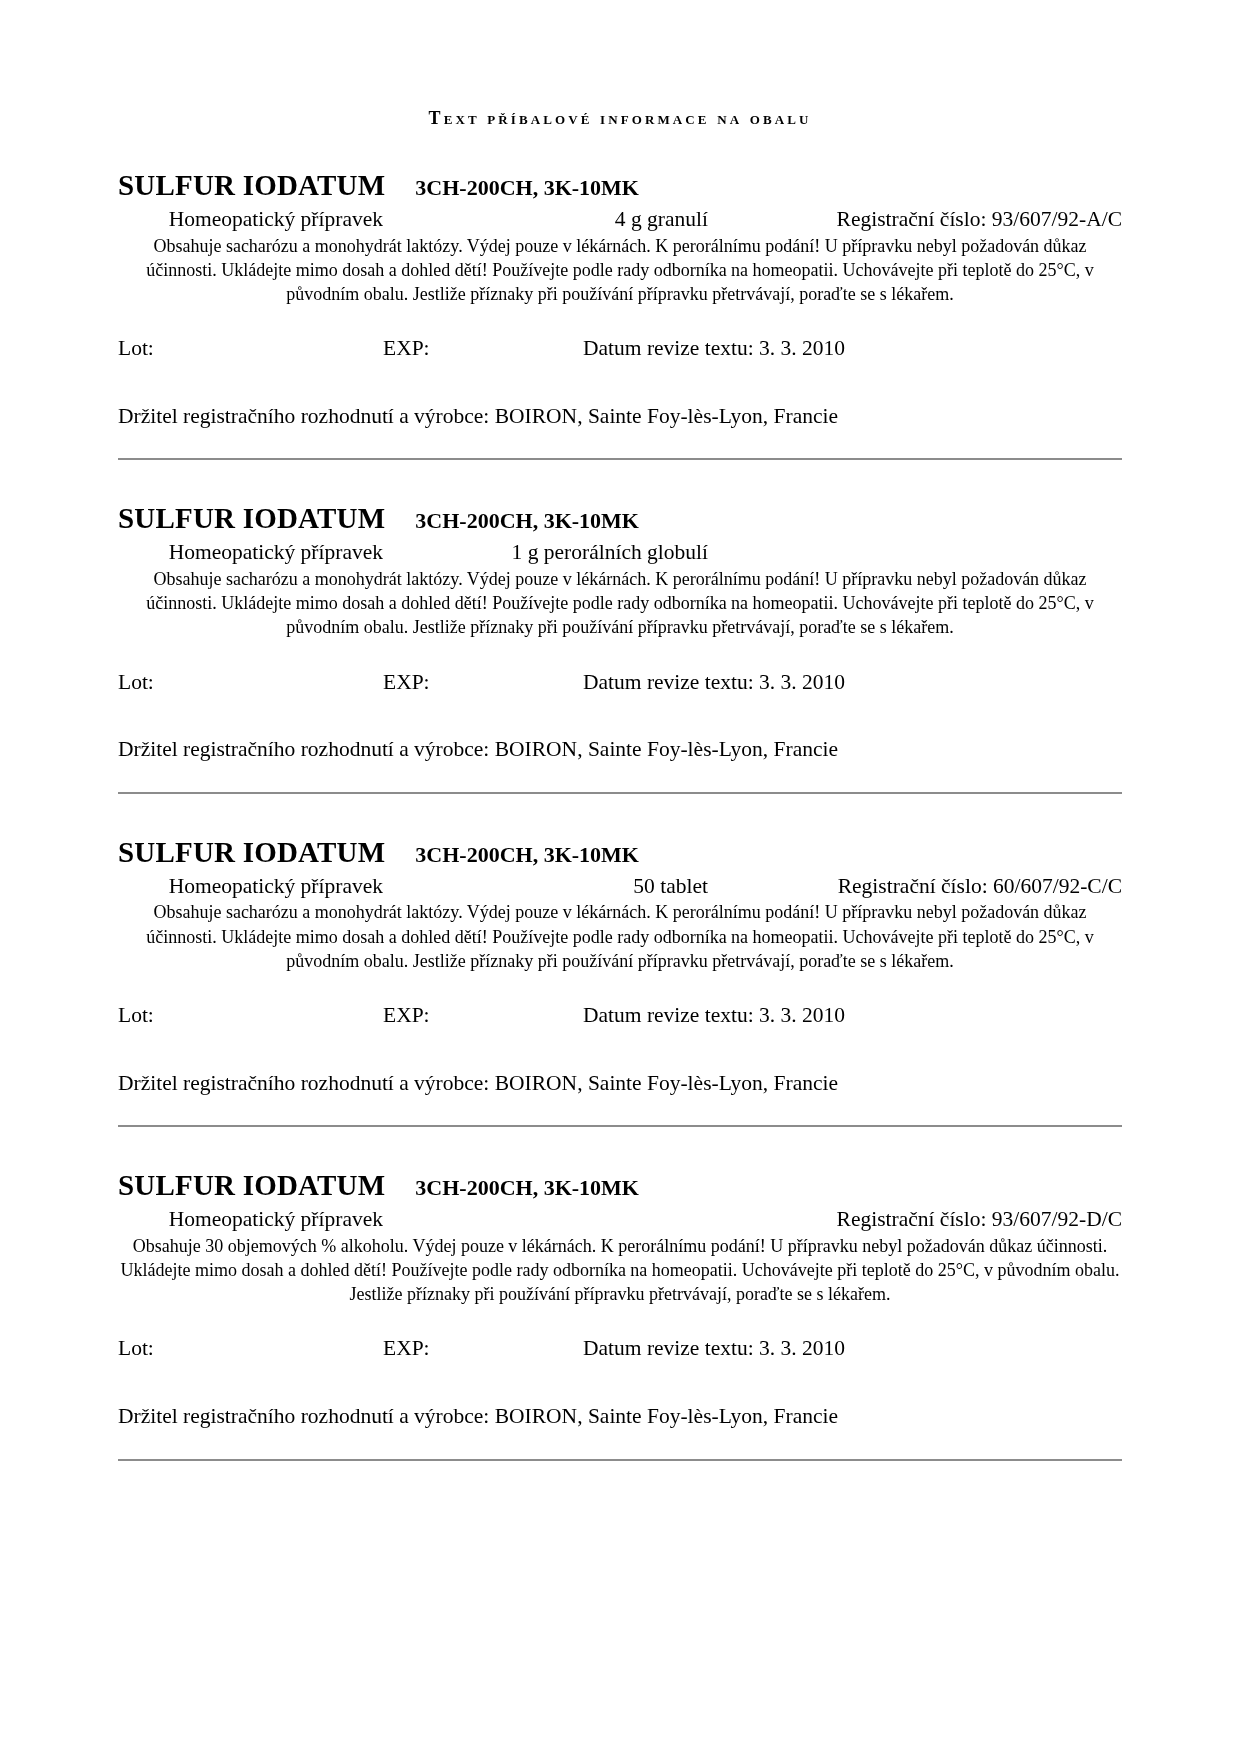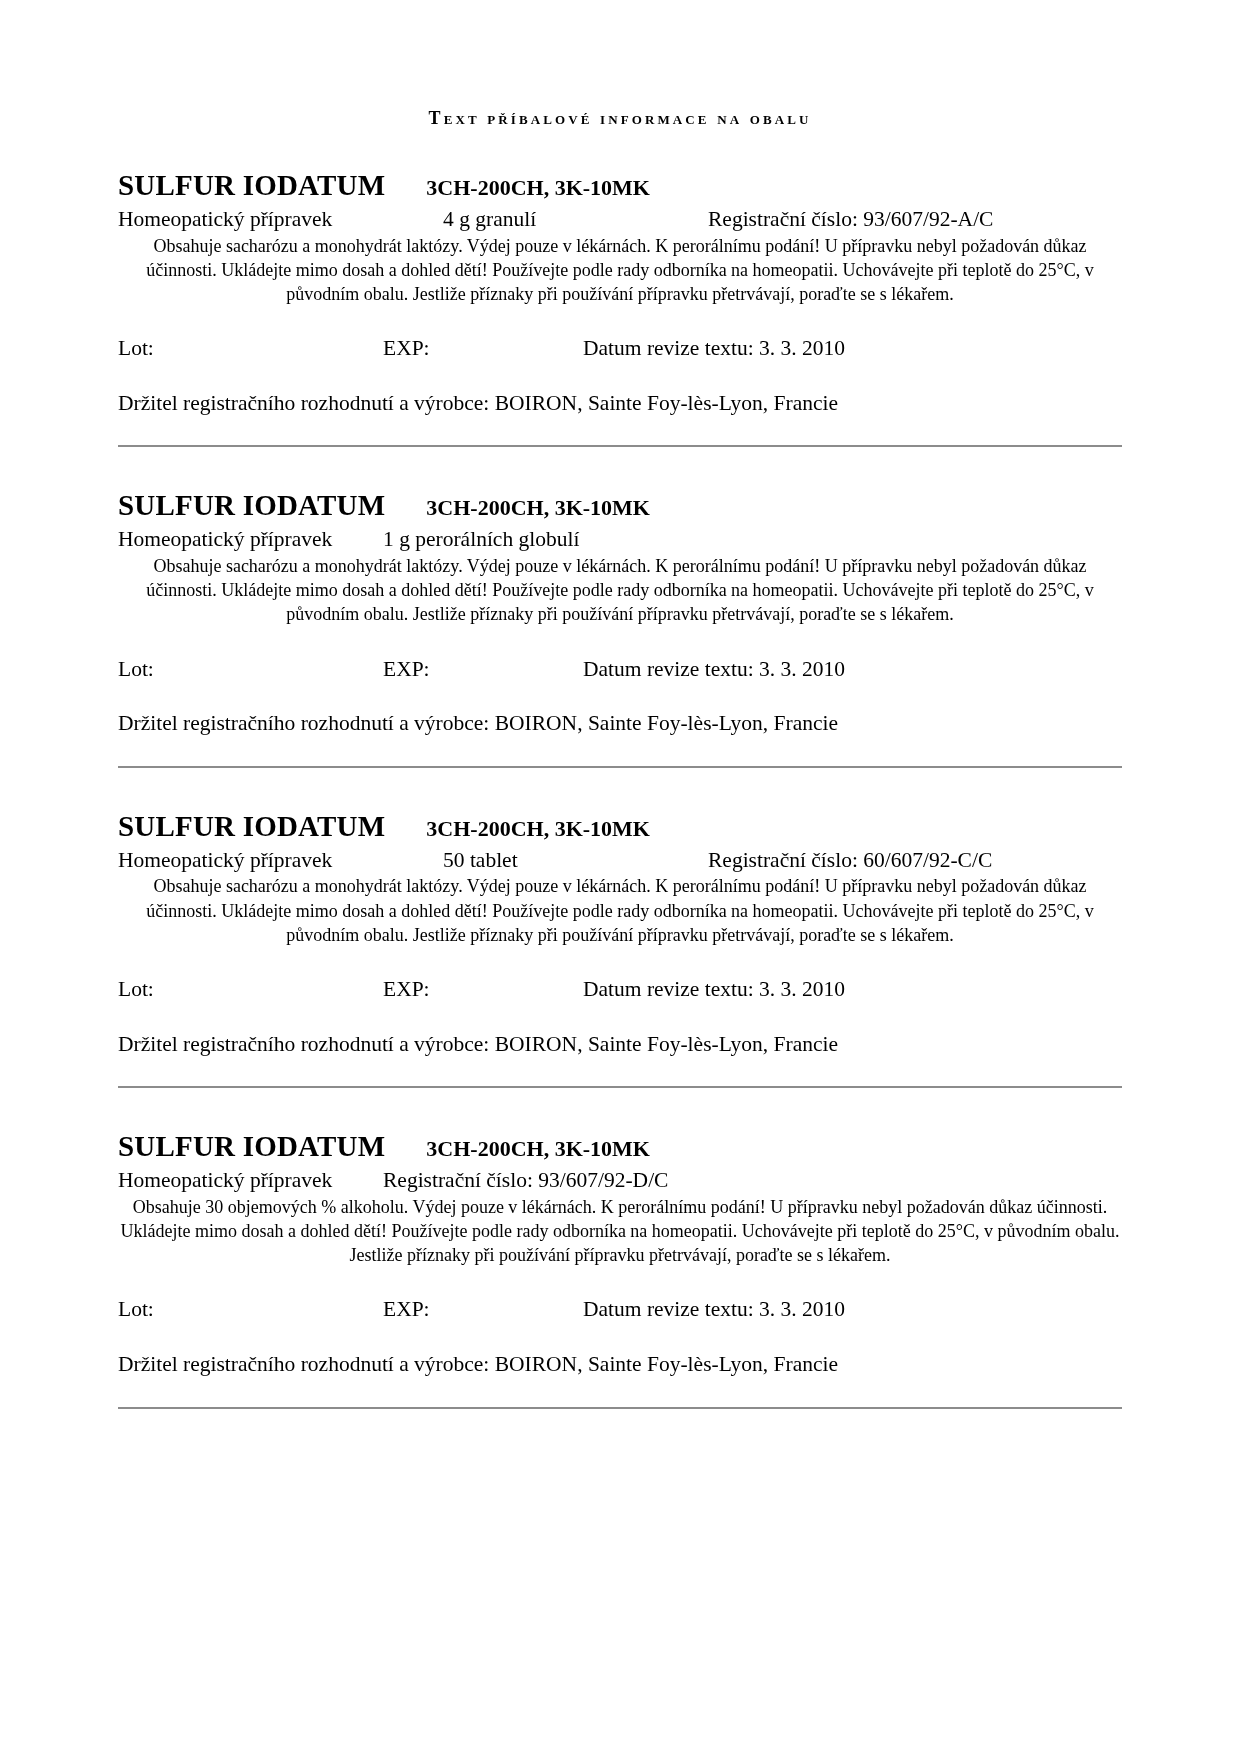--- a/index.html
+++ b/index.html
@@ -40,27 +40,28 @@
     margin-bottom: 3px;
   }
   .sec-title {
     font-size: 29px;
     font-weight: bold;
     letter-spacing: 0.2px;
   }
   .sec-subtitle {
     font-size: 22px;
     font-weight: bold;
-    margin-left: 41px;
+    margin-left: 30px;
   }
   .meta-row {
     display: flex;
     align-items: baseline;
     font-size: 21.5px;
     line-height: 1.33;
+    text-align: right;
   }
   .meta-label {
     width: 265px;
     flex: none;
   }
   .meta-form {
     width: 325px;
     flex: none;
   }
   .meta-form.indent {
@@ -88,21 +89,21 @@
   }
   .exp-cell {
     width: 200px;
     flex: none;
   }
   .rev-cell {
     flex: 1;
   }
   .holder-row {
     font-size: 21.5px;
-    margin-top: 26px;
+    margin-top: 39px;
     line-height: 1.33;
   }
   .divider {
     border: none;
     border-top: 2px solid #8c8c8c;
     margin: 28px 0 0 0;
     width: 100%;
   }
   .sec-gap {
     height: 42px;

